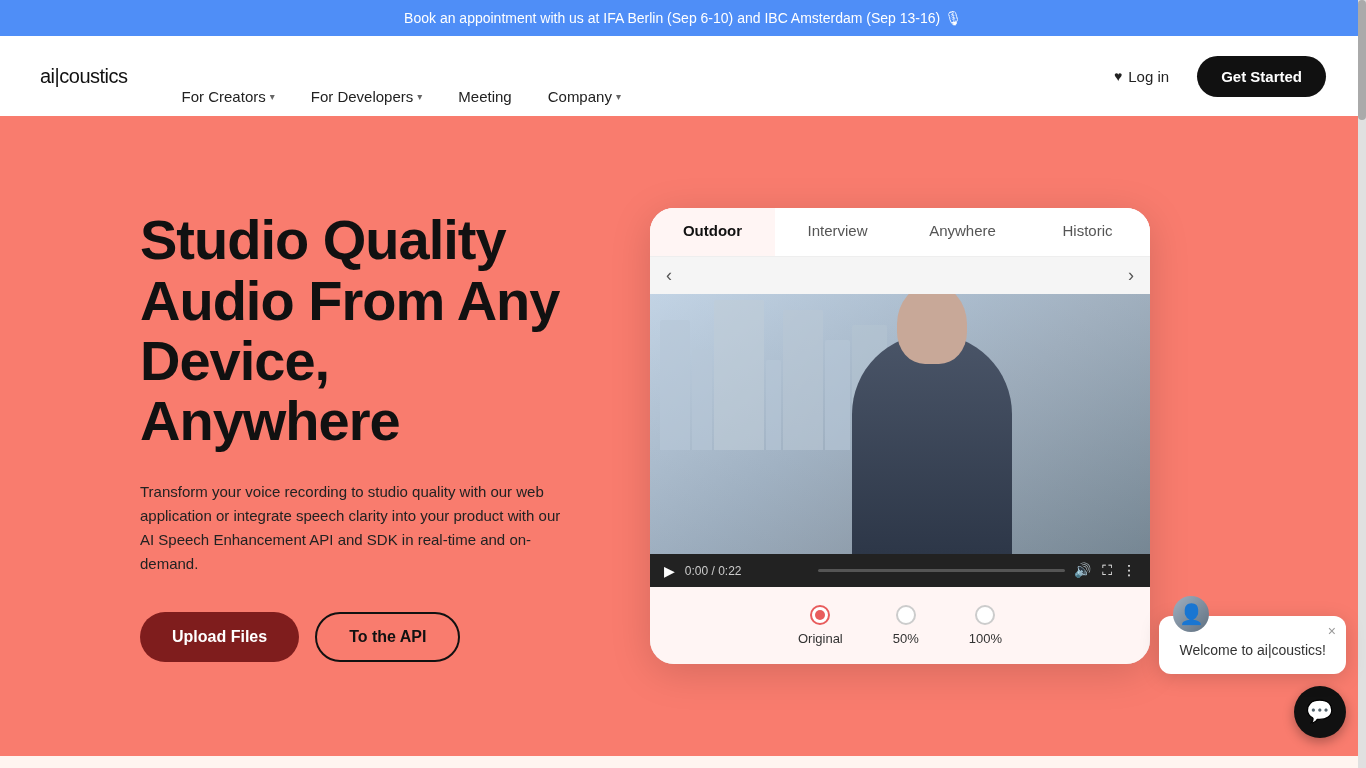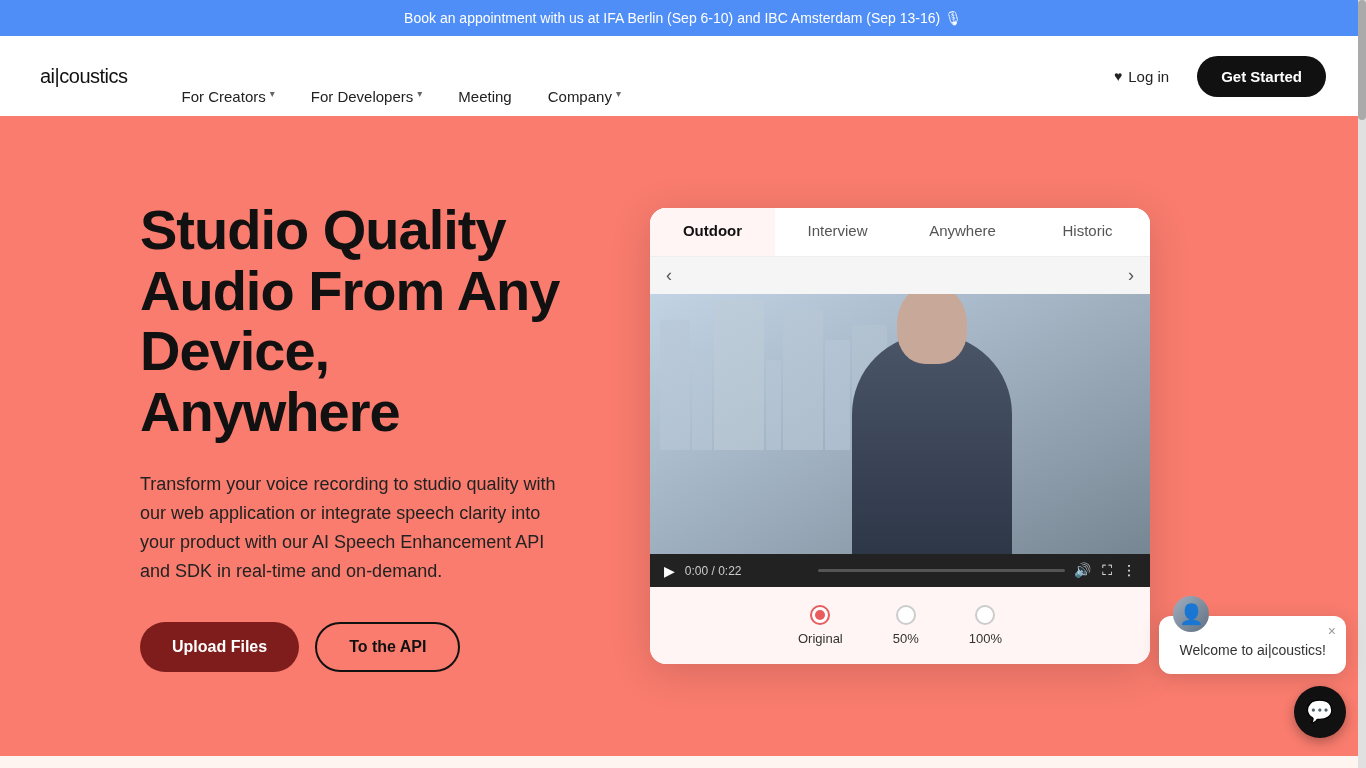--- a/index.html
+++ b/index.html
@@ -34,21 +34,21 @@
     }
     .nav-logo span { font-weight: 300; }
     .nav-links {
       display: flex;
       align-items: center;
       gap: 8px;
       flex: 1;
     }
     .nav-link {
       display: flex;
-      align-items: flex-start;
+      align-items: center;
       gap: 4px;
       padding: 8px 14px;
       font-size: 15px;
       color: #222;
       cursor: pointer;
       border-radius: 6px;
       white-space: nowrap;
       margin-top: 40px;
     }
     .nav-link .chevron { font-size: 10px; color: #666; }
@@ -93,21 +93,21 @@
     }
     .hero-title {
       font-size: 56px;
       font-weight: 800;
       color: #111;
       line-height: 1.08;
       margin-bottom: 28px;
       letter-spacing: -1px;
     }
     .hero-description {
-      font-size: 18px;
+      font-size: 15px;
       color: #222;
       line-height: 1.6;
       margin-bottom: 36px;
     }
     .hero-buttons {
       display: flex;
       gap: 16px;
     }
     .btn-primary {
       background: #7f1d1d;
@@ -127,21 +127,21 @@
       padding: 14px 32px;
       font-size: 16px;
       font-weight: 600;
       cursor: pointer;
     }
 
     
     .video-card {
       flex: 1;
       background: #e5e5e5;
-      border-radius: 16px;
+      border-radius: 24px;
       overflow: hidden;
       box-shadow: 0 8px 40px rgba(0,0,0,0.15);
       max-width: 500px;
     }
     .video-tabs {
       display: flex;
       background: white;
       border-bottom: 1px solid #eee;
     }
     .video-tab {

